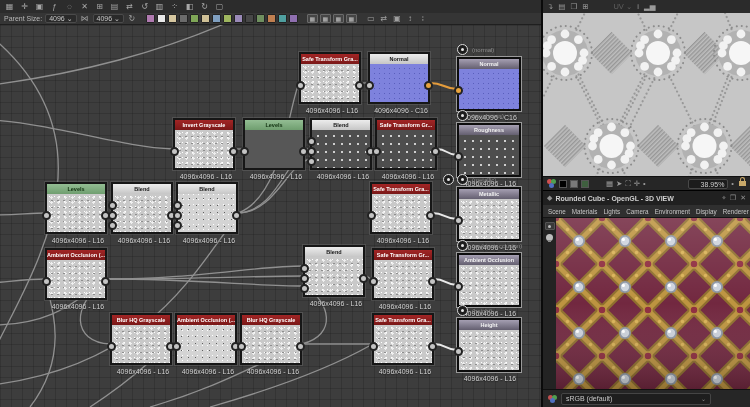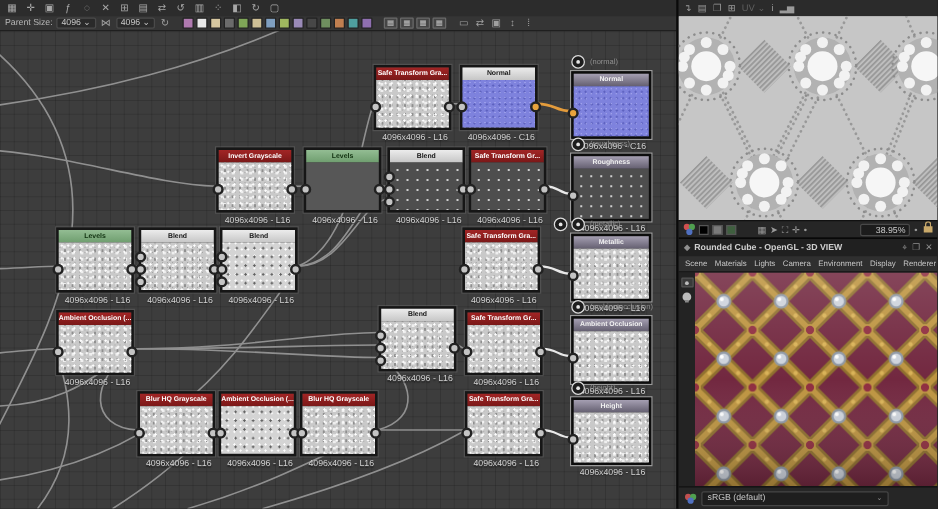--- a/index.html
+++ b/index.html
@@ -75,21 +75,21 @@
   .out-label { position:absolute; top:-12px; left:13px; font-size:6px; color:#8f8f8f;
     white-space:nowrap; z-index:3; }
 
   
   #divider { position:absolute; left:541px; top:0; width:2px; height:407px; background:#0a0a0a; }
   #right { position:absolute; left:543px; top:0; width:207px; height:407px; background:#242424; }
 
   #v2d-toolbar { position:absolute; left:0; top:0; width:207px; height:13px;
     background:#2b2b2b; display:flex; align-items:center; gap:5px; padding:0 4px; }
   #v2d-toolbar .tbi { color:#9a9a9a; font-size:7.5px; }
-  #v2d-toolbar .dim { color:#5f5f5f; }
+  #v2d-toolbar .dim { color:#5f5f5f;margin-left:20px; }
   #v2d-canvas { position:absolute; left:0; top:13px; width:207px; height:163px; background:#c6c6c6; }
   #v2d-bottom { position:absolute; left:0; top:176px; width:207px; height:14px;
     background:#262626; display:flex; align-items:center; gap:3px; padding:0 4px;
     border-top:1px solid #111; }
   .swatch { width:8px; height:8px; border:1px solid #555; }
   .cw { position:relative; width:9px; height:9px; }
   .cw i { position:absolute; width:5px; height:5px; border-radius:50%; }
   #v2d-bottom .tbi { color:#9a9a9a; font-size:7.5px; }
   #zoom-box { margin-left:auto; background:#1c1c1c; border:1px solid #484848;
     color:#cfcfcf; font-size:7px; height:10px; line-height:9px; padding:0 3px;

